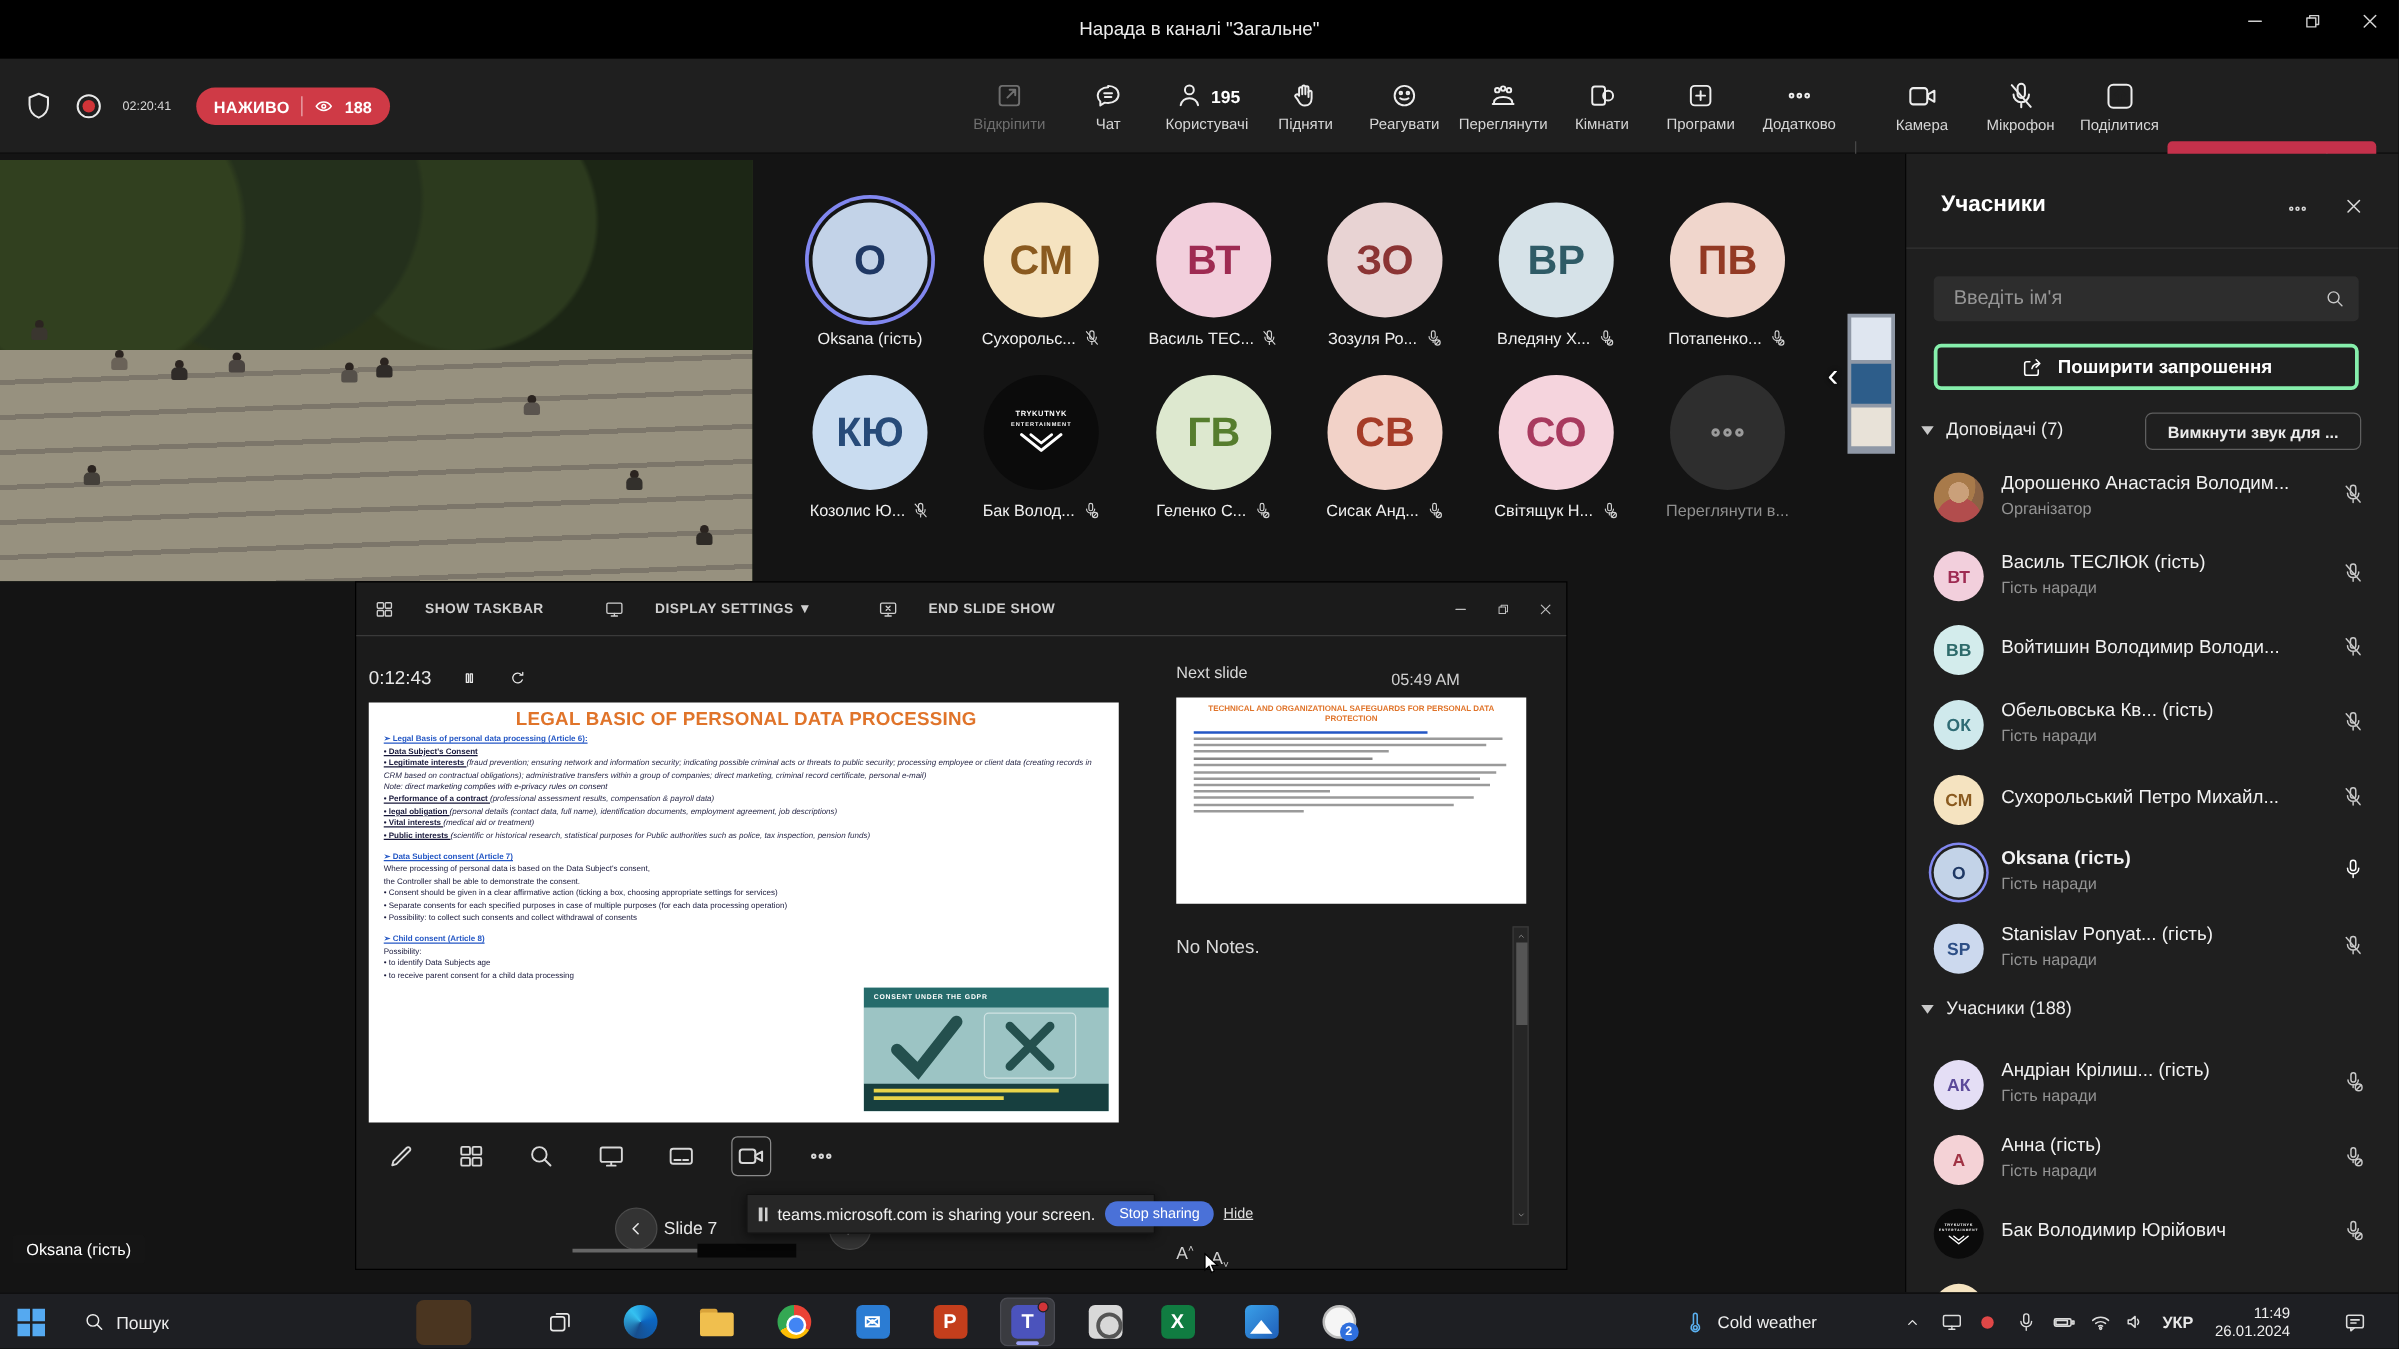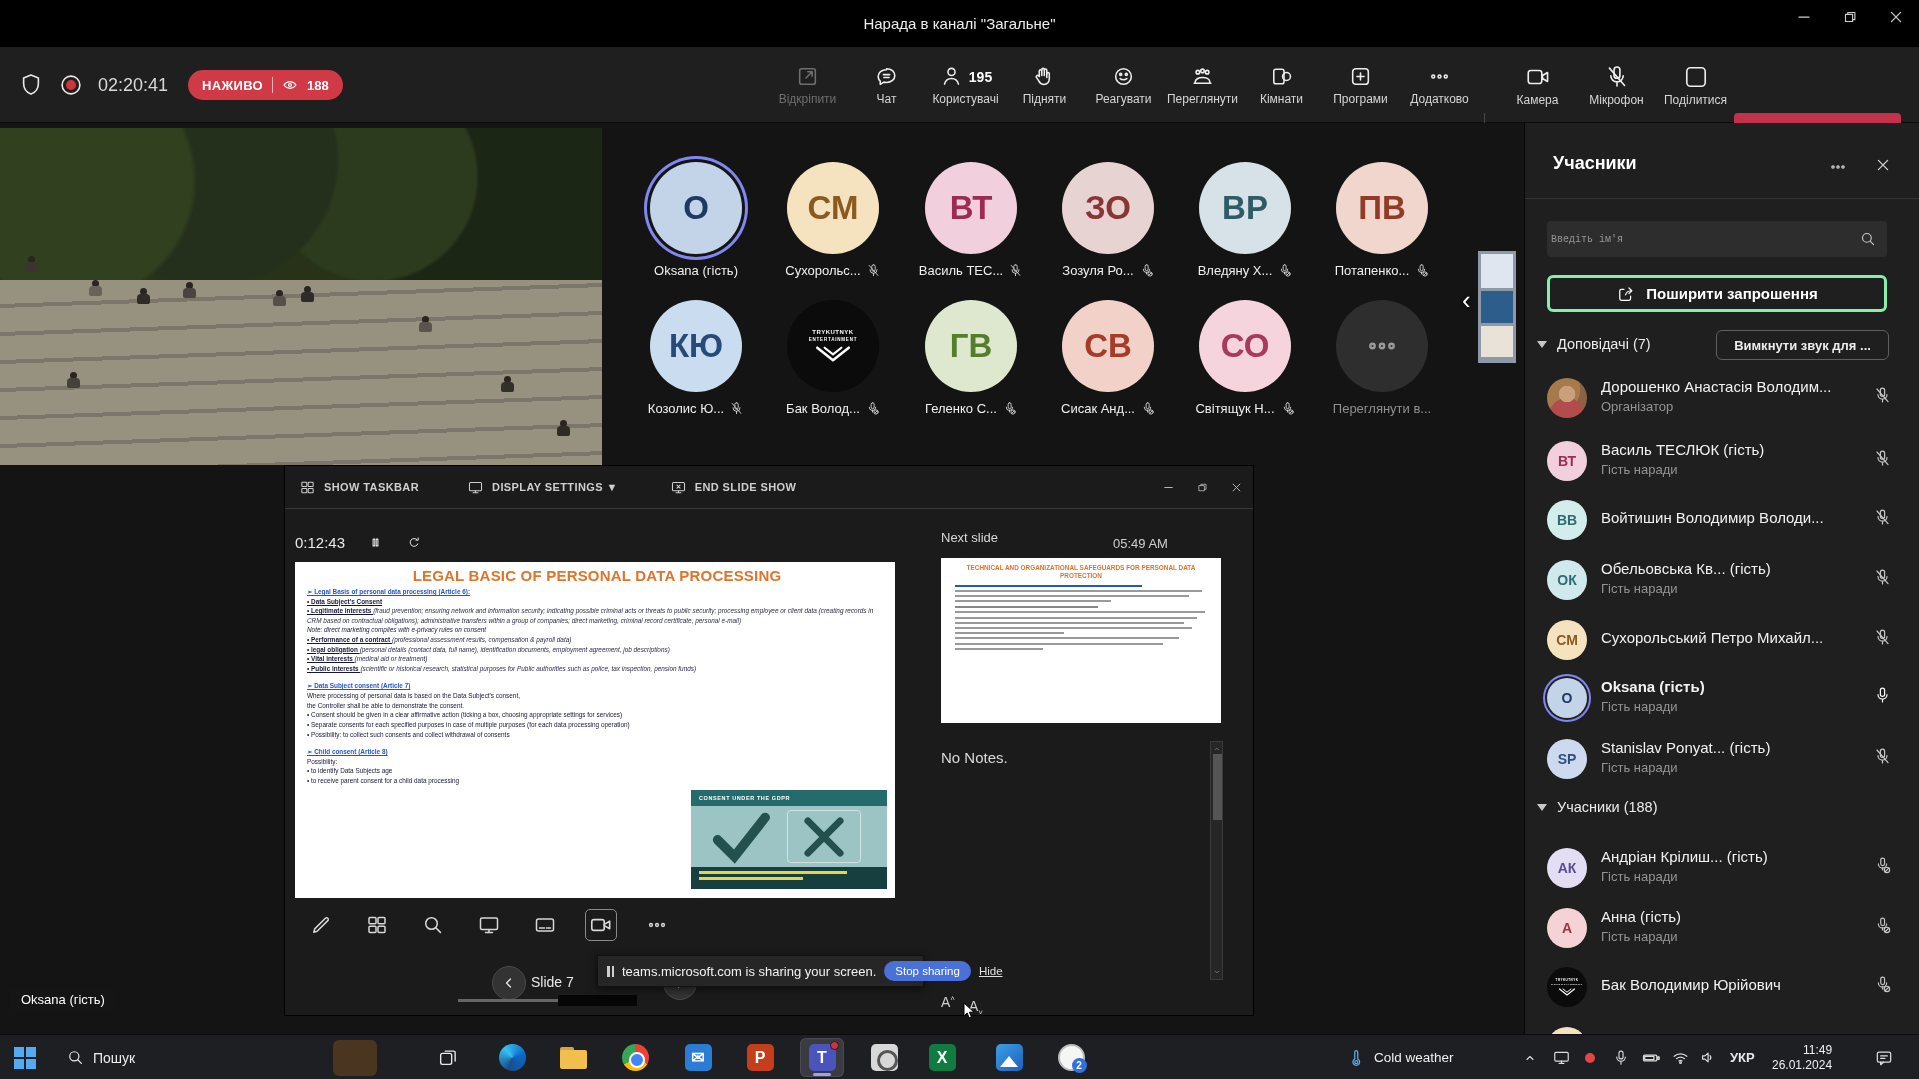--- a/index.html
+++ b/index.html
@@ -10,21 +10,21 @@
 
   
   .titlebar{position:absolute;left:0;top:0;width:1919px;height:47px;background:#000;display:flex;align-items:center;justify-content:center}
   .titlebar .ttl{font-size:15px;color:#ededed}
   .winbtns{position:absolute;right:0;top:0;display:flex}
   .wbtn{width:46px;height:34px;display:flex;align-items:center;justify-content:center;color:#cfcfcf}
 
   
   .toolbar{position:absolute;left:0;top:47px;width:1919px;height:76px;background:#1f1f1f;border-bottom:1px solid #0a0a0a}
   .tb-left{position:absolute;left:18px;top:0;height:76px;display:flex;align-items:center}
-  .timer{font-size:18px;color:#d8d8d8;margin-left:14px}
+  .timer{font-size:10px;color:#d8d8d8;margin-left:14px}
   .livepill{margin-left:20px;height:30px;border-radius:16px;background:#cf3a46;display:flex;align-items:center;gap:9px;padding:0 14px;color:#fff}
   .livepill .lv{font-size:13px;font-weight:bold;letter-spacing:.3px}
   .livepill .sep{width:1px;height:16px;background:rgba(255,255,255,.6)}
   .livepill .cnt{font-size:13px;font-weight:bold}
   .tb-center{position:absolute;left:768px;top:0;height:76px;display:flex;align-items:center}
   .tbtn{width:79px;display:flex;flex-direction:column;align-items:center;gap:3px;color:#ededed}
   .tbtn .lbl{font-size:12px;color:#d6d6d6;white-space:nowrap}
   .tbtn.dis{color:#6f6f6f}.tbtn.dis .lbl{color:#6f6f6f}
   .icorow{display:flex;align-items:center;gap:5px}
   .icorow .badge{font-size:14px;font-weight:bold;color:#fff}
@@ -67,21 +67,21 @@
   .strip .th2{height:32px;background:#2d5d8a}
   .strip .th3{height:31px;background:#e8e2d8}
   .strip-ch{position:absolute;left:1462px;top:162px;color:#fff;font-size:26px;text-shadow:0 0 4px #000}
 
   .nametag{position:absolute;left:10px;top:988px;background:rgba(22,22,22,.88);border-radius:3px;padding:4px 11px;font-size:13px;color:#fff}
 
   
   .ppt{position:absolute;left:284px;top:465px;width:970px;height:551px;background:#1b1b1b;border:1px solid #000}
   .ppt-top{position:absolute;left:0;top:0;width:100%;height:43px;border-bottom:1px solid #3a3a3a;
            display:flex;align-items:center;color:#cfcfcf}
-  .pmi{display:flex;align-items:center;gap:8px;font-size:11px;font-weight:bold;letter-spacing:.4px;white-space:nowrap}
+  .pmi{display:flex;align-items:center;gap:24px;font-size:11px;font-weight:bold;letter-spacing:.4px;white-space:nowrap}
   .pwb{width:34px;height:28px;display:flex;align-items:center;justify-content:center;color:#bfbfbf}
   .ptimer{position:absolute;left:10px;top:68px;display:flex;align-items:center;gap:22px;font-size:15px;color:#e8e8e8}
   .pclock{position:absolute;left:828px;top:70px;font-size:13px;color:#cfcfcf}
 
   .slide{position:absolute;left:10px;top:96px;width:600px;height:336px;background:#fff;color:#17173a;
          padding:5px 8px 0 12px;overflow:hidden}
   .sl-title{text-align:center;color:#e0742a;font-weight:bold;font-size:15px;letter-spacing:.2px}
   .sl{font-size:6.4px;line-height:1.5}
   .sl-h{color:#2457c5;font-weight:bold;text-decoration:underline;margin-top:3px}
   .sl .ld{font-weight:bold;text-decoration:underline}
@@ -125,21 +125,21 @@
   .hidelnk{font-size:11.5px;color:#e0e0e0;text-decoration:underline}
   .pbars{display:flex;gap:2px}.pbars i{display:block;width:2.5px;height:11px;background:#cfcfcf}
 
   
   .sidebar{position:absolute;left:1524px;top:123px;width:395px;height:911px;background:#1f1f1f;border-left:1px solid #060606;overflow:hidden}
   .sb-title{position:absolute;left:28px;top:30px;font-size:18px;font-weight:bold;color:#fff}
   .sb-dots{position:absolute;left:303px;top:34px;color:#d8d8d8}
   .sb-close{position:absolute;left:348px;top:32px;color:#d8d8d8}
   .sb-div{position:absolute;left:0;top:75px;width:100%;height:1px;background:#333}
   .sb-search{position:absolute;left:22px;top:98px;width:340px;height:36px;background:#2d2d2d;border:none;border-radius:4px;
-             color:#e8e8e8;font-size:10px;padding:0 36px 0 4px;font-family:Liberation Mono, monospace}
+             color:#e8e8e8;font-size:16px;padding:0 36px 0 16px;font-family:Liberation Sans, sans-serif}
   .sb-search::placeholder{color:#969696}
   .sb-searchic{position:absolute;left:334px;top:107px;color:#c8c8c8}
   .invite{position:absolute;left:22px;top:152px;width:340px;height:37px;border:3px solid #86efac;border-radius:6px;background:transparent;
           display:flex;align-items:center;justify-content:center;gap:10px;color:#fff;font-size:15px;font-weight:bold}
   .sechd{position:absolute;display:flex;align-items:center;gap:10px;font-size:14.5px;color:#ececec}
   .tri{width:0;height:0;border-left:5px solid transparent;border-right:5px solid transparent;border-top:7px solid #c8c8c8}
   .muteall{position:absolute;left:191px;top:207px;width:173px;height:30px;border:1px solid #5f5f5f;border-radius:6px;
            display:flex;align-items:center;justify-content:center;font-size:13px;font-weight:bold;color:#ececec;white-space:nowrap}
   .prow{position:absolute;left:0;width:395px;height:52px}
   .prow .pav{position:absolute;left:22px;top:6px;width:40px;height:40px;border-radius:50%;display:flex;align-items:center;justify-content:center;

